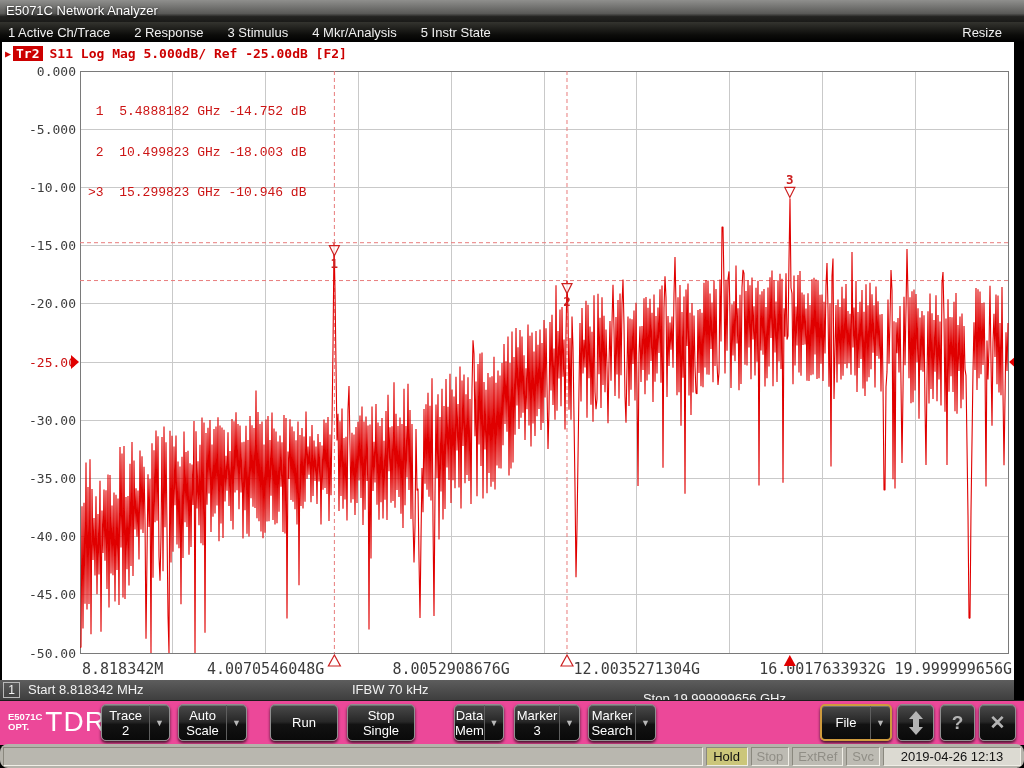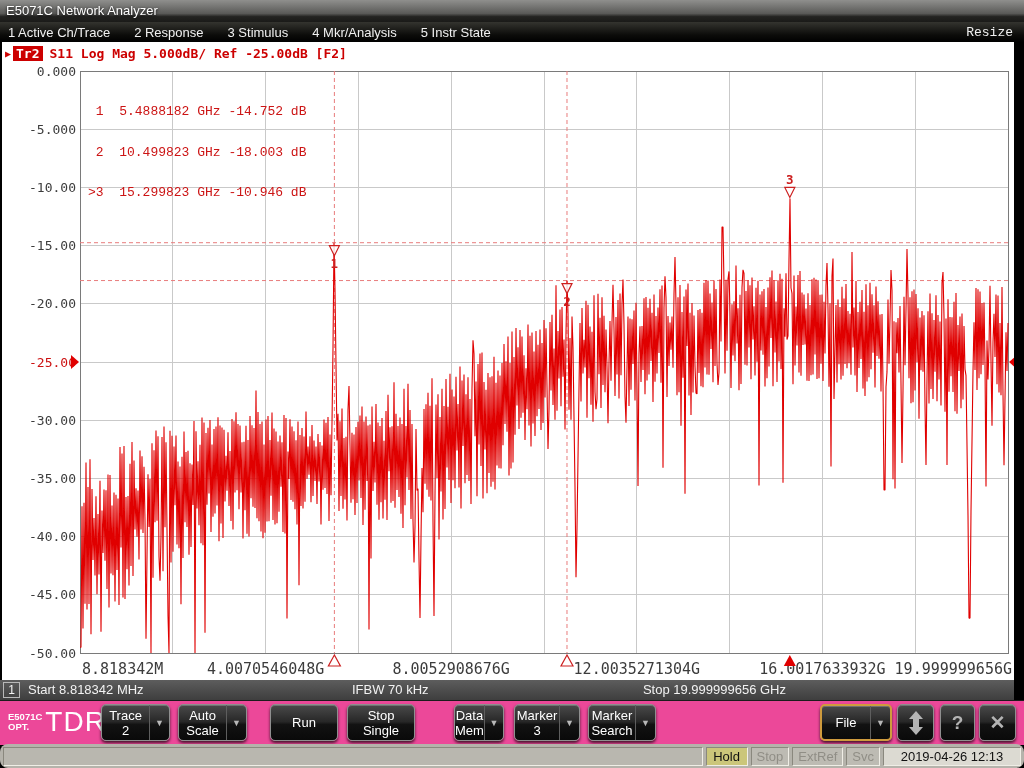--- a/index.html
+++ b/index.html
@@ -9,41 +9,41 @@
   
   .titlebar{position:absolute;left:0;top:0;width:1024px;height:32px;
     background:linear-gradient(180deg,#8f8f8d 0%,#5a5a58 42%,#232321 52%,#0b0b09 100%);}
   .titlebar .apptitle{color:#fff;font-size:13px;line-height:22px;padding-left:6px;
     text-shadow:0 1px 3px #000;display:inline-block;}
 
   
   .menubar{position:absolute;left:0;top:22px;width:1024px;height:20px;box-sizing:border-box;
     background:linear-gradient(180deg,#34342f,#0c0c0a 65%,#000);display:flex;align-items:center;
     gap:24px;padding-left:8px;color:#f0f0f0;font-size:13px;}
-  .menubar .menu-resize{margin-left:auto;padding-right:11px;font-family:Liberation Mono, monospace;}
+  .menubar .menu-resize{margin-left:auto;padding-right:22px;}
 
   
   .main{position:absolute;left:2px;top:42px;width:1012px;height:638px;background:#fff;}
   .trhdr{position:absolute;left:3px;top:3px;height:16px;display:flex;align-items:center;
     font-family:"DejaVu Sans Mono",monospace;font-size:13px;font-weight:bold;}
   .tr-arrow{color:#cc0000;font-size:10px;margin-right:2px;}
   .tr-badge{background:#cc0000;color:#fff;padding:0 3px;margin-right:7px;}
   .tr-text{color:#cc0000;white-space:pre;text-align:right;}
   .mktable{position:absolute;left:86px;top:36px;font-family:Liberation Mono, monospace;
     font-size:13px;line-height:13.5px;color:#cc1414;white-space:pre;z-index:3;text-align:center;}
   #chart-svg{position:absolute;left:0;top:0;}
 
   
   .statusrow{position:absolute;left:0;top:680px;width:1014px;height:20px;
     background:linear-gradient(180deg,#5d5d5d,#3e3e3e);color:#f2f2f2;font-size:13px;}
   .ch-box{position:absolute;left:3px;top:2px;width:15px;height:14px;border:1px solid #b8b8b8;
     text-align:center;line-height:14px;font-size:12px;}
   .start-label{position:absolute;left:28px;top:2px;}
   .ifbw-label{position:absolute;left:352px;top:2px;}
-  .stop-label{position:absolute;left:560px;top:2px;width:226px;text-align:right;}
+  .stop-label{position:absolute;left:560px;top:11px;width:226px;text-align:right;}
   .badges{position:absolute;left:790px;top:2px;display:flex;gap:4px;}
   .badge{background:#c6c383;color:#14140a;font-size:12px;height:16px;line-height:16px;
     text-align:center;padding:0 4px;}
   .badge:nth-child(1){min-width:30px;}
   .badge:nth-child(5){min-width:70px;}
 
   
   .softkeys{position:absolute;left:0;top:700px;width:1024px;height:44px;background:#ec4899;
     border-top:1px solid #1c1c1c;}
   .logo{position:absolute;left:8px;top:7px;display:flex;align-items:center;color:#fff;}

